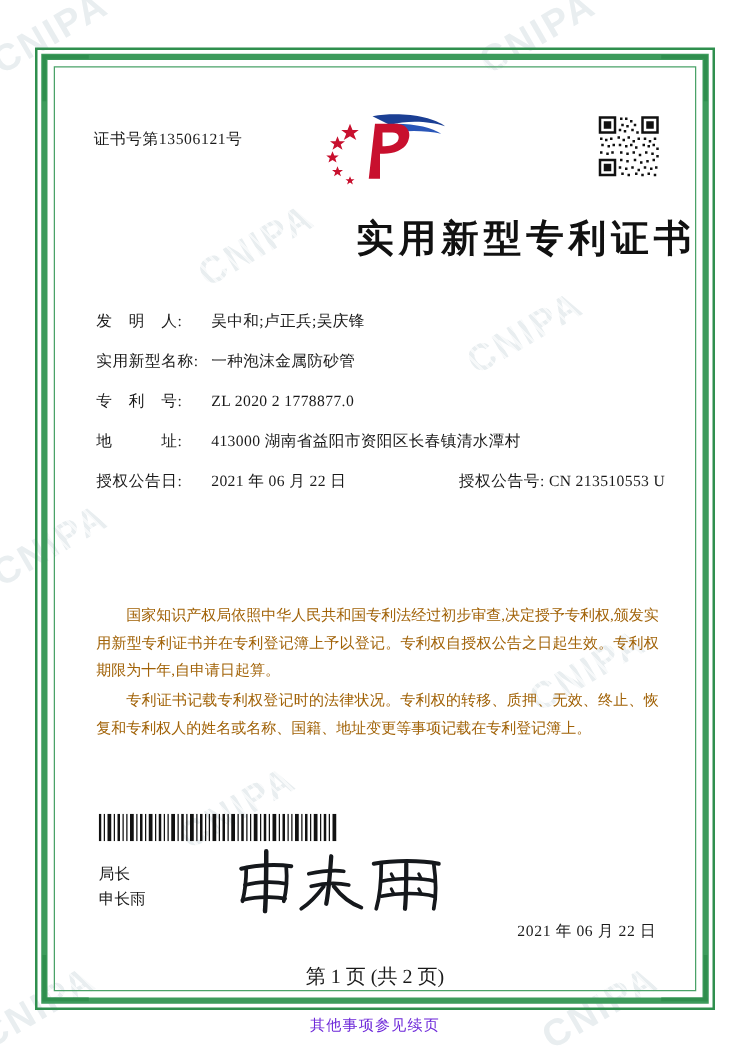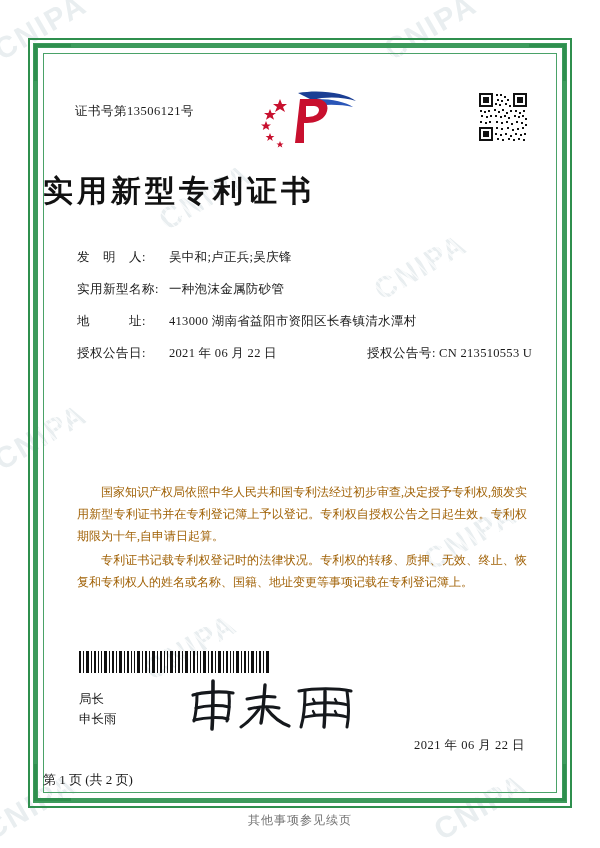--- a/index.html
+++ b/index.html
@@ -114,21 +114,21 @@
   .qr {
     position: absolute;
     right: 28px; top: 38px;
     width: 52px; height: 52px;
   }
 
   .title {
     position: absolute;
     left: 0; right: 0;
     top: 118px;
-    text-align: left;
+    text-align: right;
     font-size: 30px;
     font-weight: bold;
     letter-spacing: 4px;
     color: #111;
     font-family: "Liberation Serif", "DejaVu Serif", serif;
   }
 
   .fields {
     position: absolute;
     left: 34px;
@@ -207,31 +207,32 @@
     top: 684px;
     font-size: 12.5px;
     color: #1a1a1a;
     letter-spacing: .5px;
   }
 
   .page-num {
     position: absolute;
     left: 0; right: 0;
     top: 718px;
-    font-size: 13px;
+    text-align: center;
+    font-size: 16px;
     color: #1a1a1a;
   }
 
   .footer-note {
     position: absolute;
     left: 0; right: 0;
     top: 812px;
     text-align: center;
     font-size: 12px;
-    color: #737373;
+    color: #6d28d9;
     letter-spacing: 1px;
     z-index: 3;
   }
 </style>
 </head>
 <body>
 
 <div class="page">
 
   <div class="watermark wm1">CNIPA</div>
@@ -356,20 +357,23 @@
     <div class="title">实用新型专利证书</div>
 
     <div class="fields">
       <div class="field-row">
         <span class="f-label">发　明　人:</span><span class="f-value">吴中和;卢正兵;吴庆锋</span>
       </div>
       <div class="field-row">
         <span class="f-label">实用新型名称:</span><span class="f-value">一种泡沫金属防砂管</span>
       </div>
       <div class="field-row">
+        <span class="f-label">专　利　号:</span><span class="f-value">ZL 2020 2 1778877.0</span>
+      </div>
+      <div class="field-row">
         <span class="f-label">地　　　址:</span><span class="f-value">413000 湖南省益阳市资阳区长春镇清水潭村</span>
       </div>
       <div class="field-row">
         <span class="f-label">授权公告日:</span><span class="f-value">2021 年 06 月 22 日</span>
         <span class="f-right">
           <span class="f-label2">授权公告号:</span>
           <span class="f-value">CN 213510553 U</span>
         </span>
       </div>
     </div>

